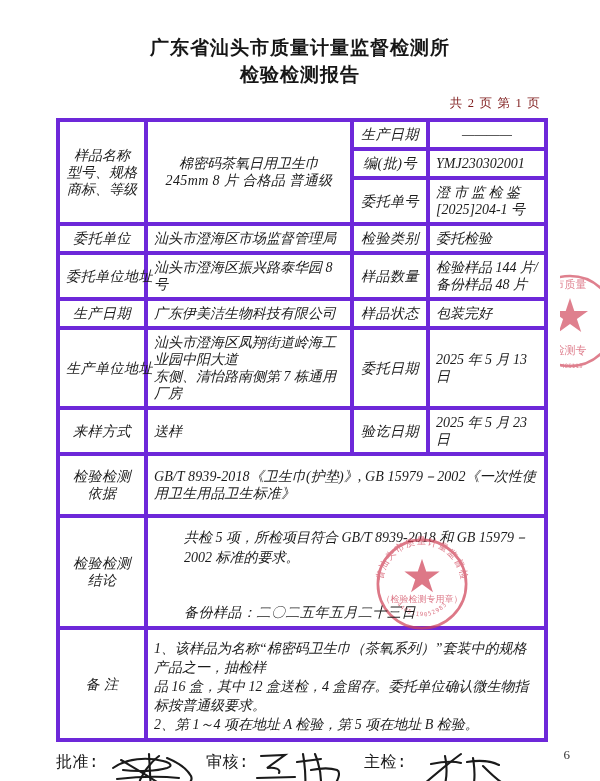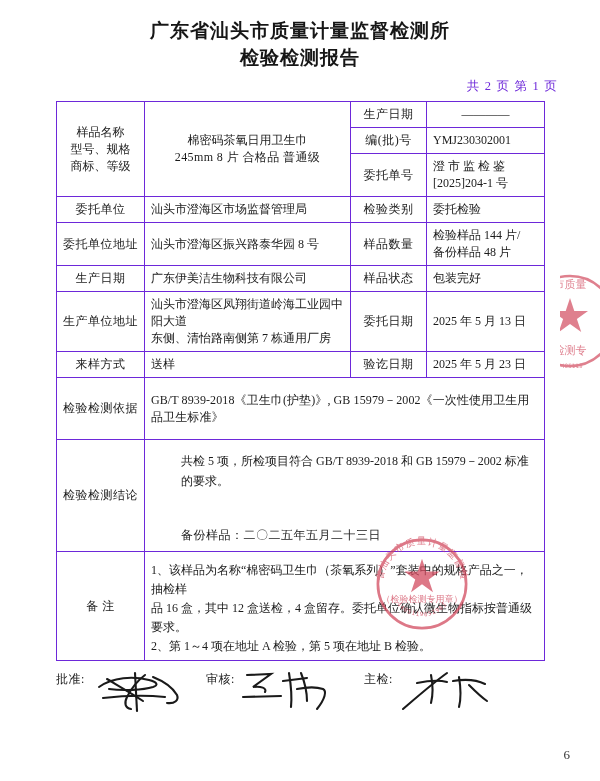--- a/index.html
+++ b/index.html
@@ -11,21 +11,21 @@
     font-family: "Liberation Serif", "DejaVu Serif", serif;
     color: #1b1b1b;
     position: relative;
     overflow: hidden;
   }
 
   .page {
     position: relative;
     width: 600px;
     height: 781px;
-    padding: 0;
+    padding: 17px;
   }
 
   
   .title-block {
     text-align: center;
     padding-top: 18px;
   }
   .title-line1, .title-line2 {
     font-family: "DejaVu Sans", sans-serif;
     font-weight: bold;
@@ -35,40 +35,41 @@
     color: #161616;
   }
   .title-line2 { margin-top: 2px; }
 
   .page-indicator {
     margin-top: 8px;
     padding-right: 42px;
     text-align: right;
     font-size: 12.5px;
     letter-spacing: 1.2px;
-    color: #6d28d9;
+    color: #7f1d1d;
   }
 
   
   .table-wrap {
     margin: 6px auto 0 auto;
     width: 488px;
   }
   table.report {
     width: 488px;
     border-collapse: collapse;
     table-layout: fixed;
   }
   table.report td {
-    border: 1px solid #6d28d9;
+    border: 4px solid #6d28d9;
     padding: 4px 6px;
-    font-size: 12px;
+    font-size: 14px;
     line-height: 17px;
     vertical-align: middle;
     color: #1b1b1b;
+    font-style: italic;
   }
   .lbl {
     text-align: center;
     letter-spacing: 0.5px;
     white-space: nowrap;
   }
   .val { text-align: left; padding-left: 9px; }
   .val-center { text-align: center; }
   .multi { line-height: 18px; }
 
@@ -100,24 +101,25 @@
     height: 56px;
     padding-top: 6px;
     position: relative;
   }
   .sig-item {
     display: flex;
     align-items: flex-start;
     position: relative;
   }
   .sig-item .sig-label {
-    font-size: 12px;
+    font-size: 16px;
     padding-top: 4px;
     white-space: nowrap;
     letter-spacing: 0.5px;
+    font-family: Liberation Mono, monospace;
   }
   .sig-mark { width: 104px; height: 46px; margin-left: 2px; }
   .sig-approve { width: 150px; }
   .sig-review { width: 158px; }
   .sig-inspect { width: 150px; }
 
   
   .seal-round {
     position: absolute;
     left: 368px;

